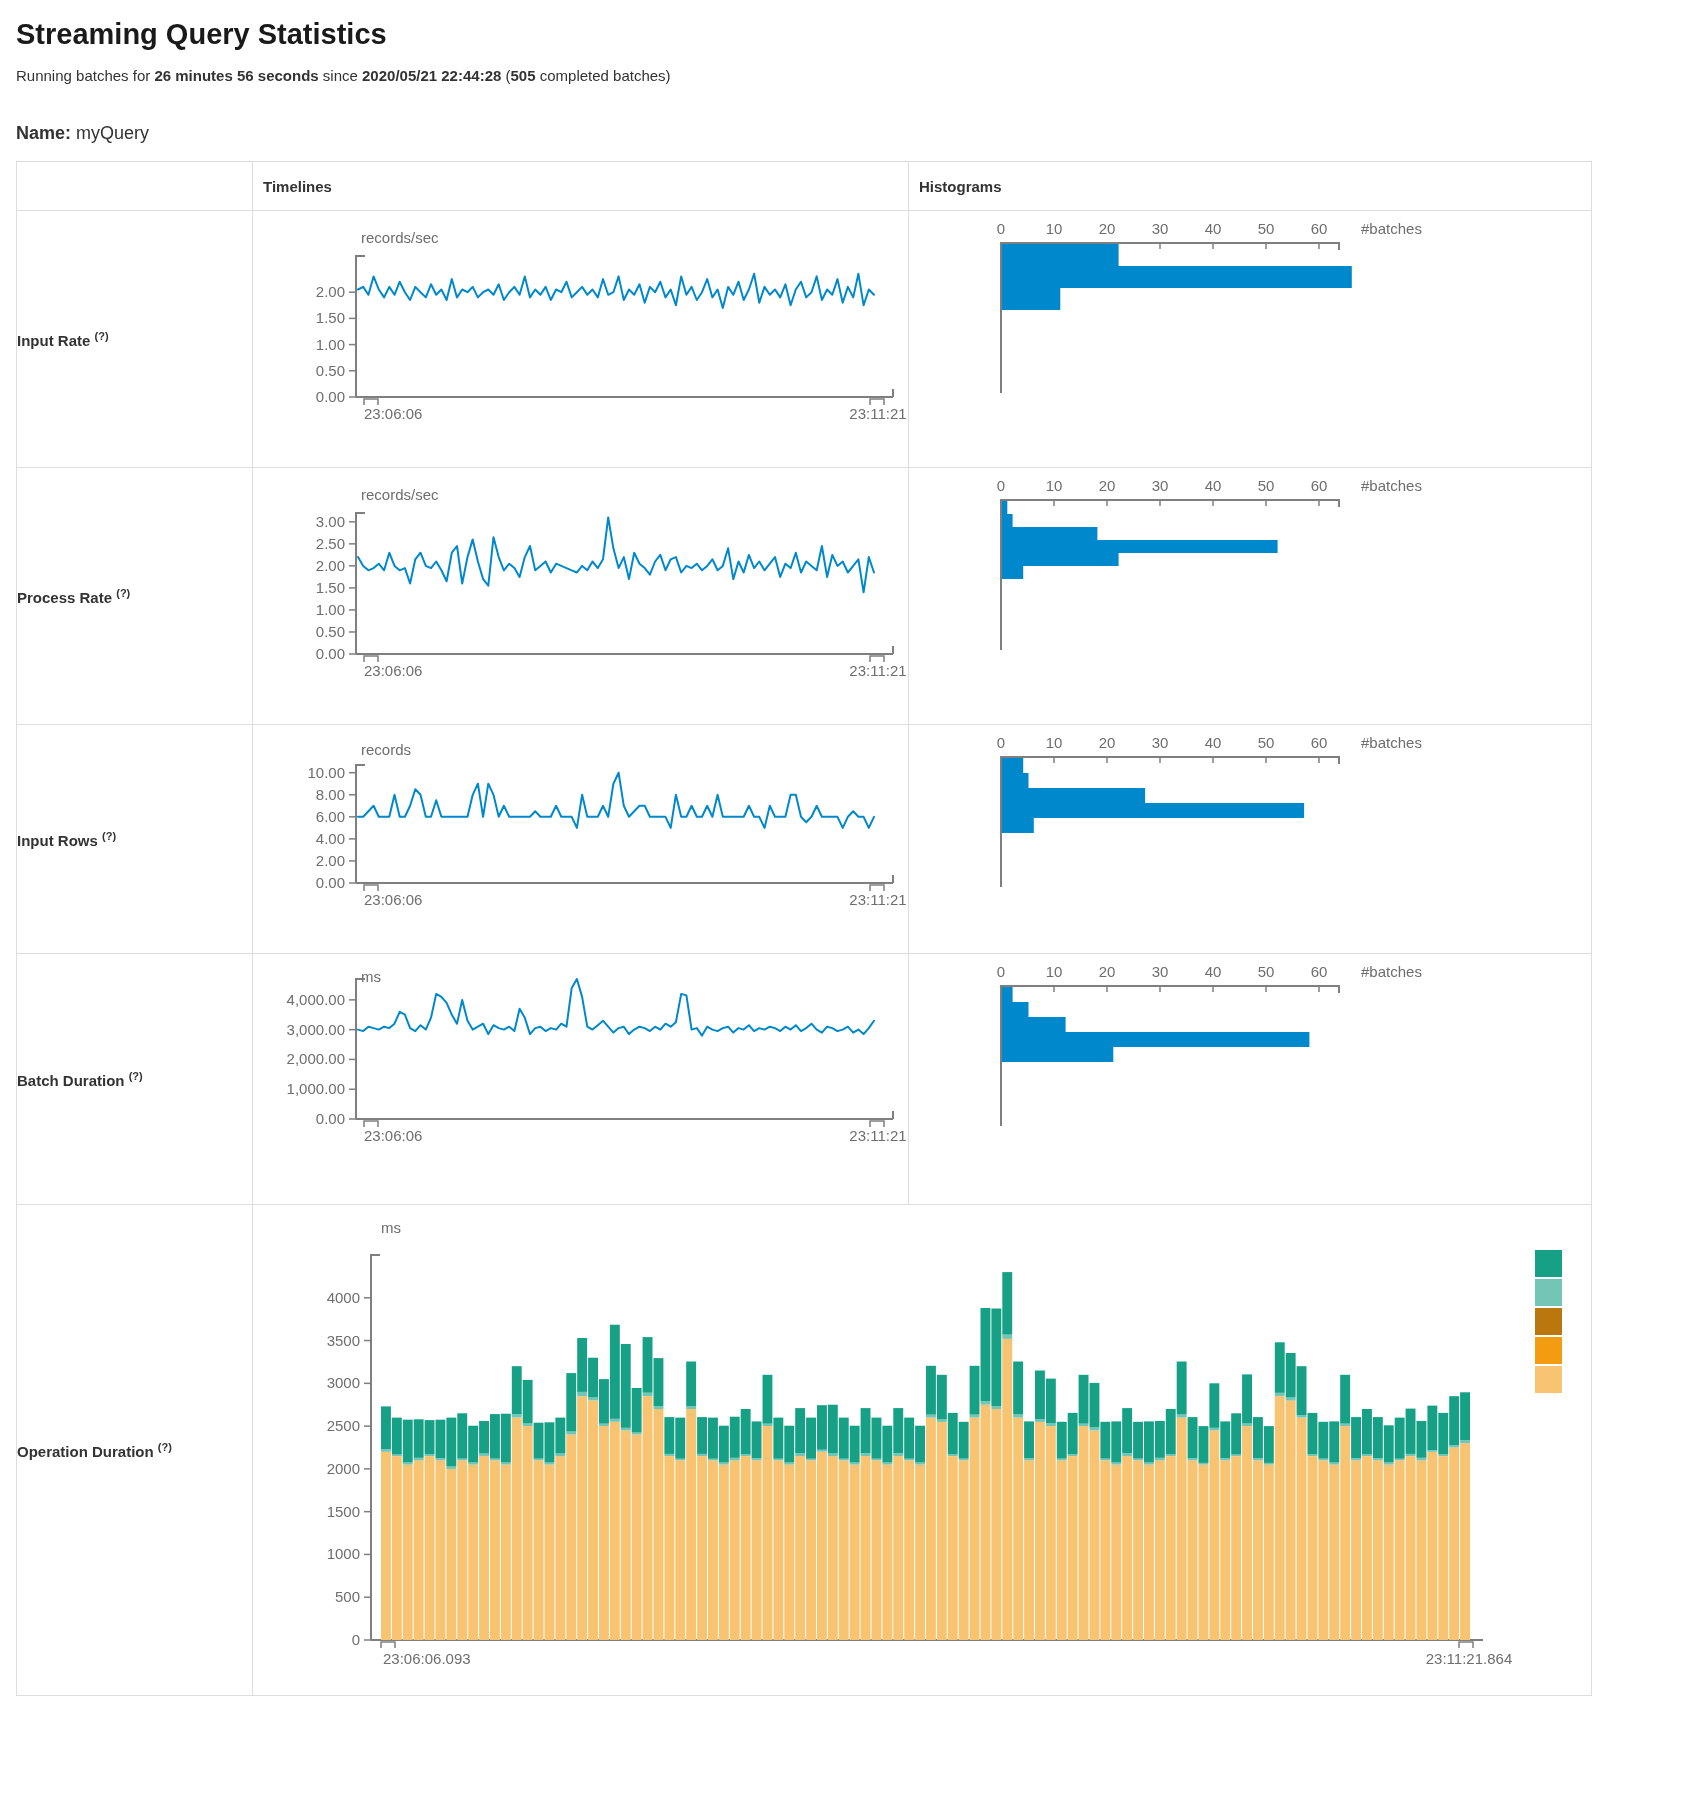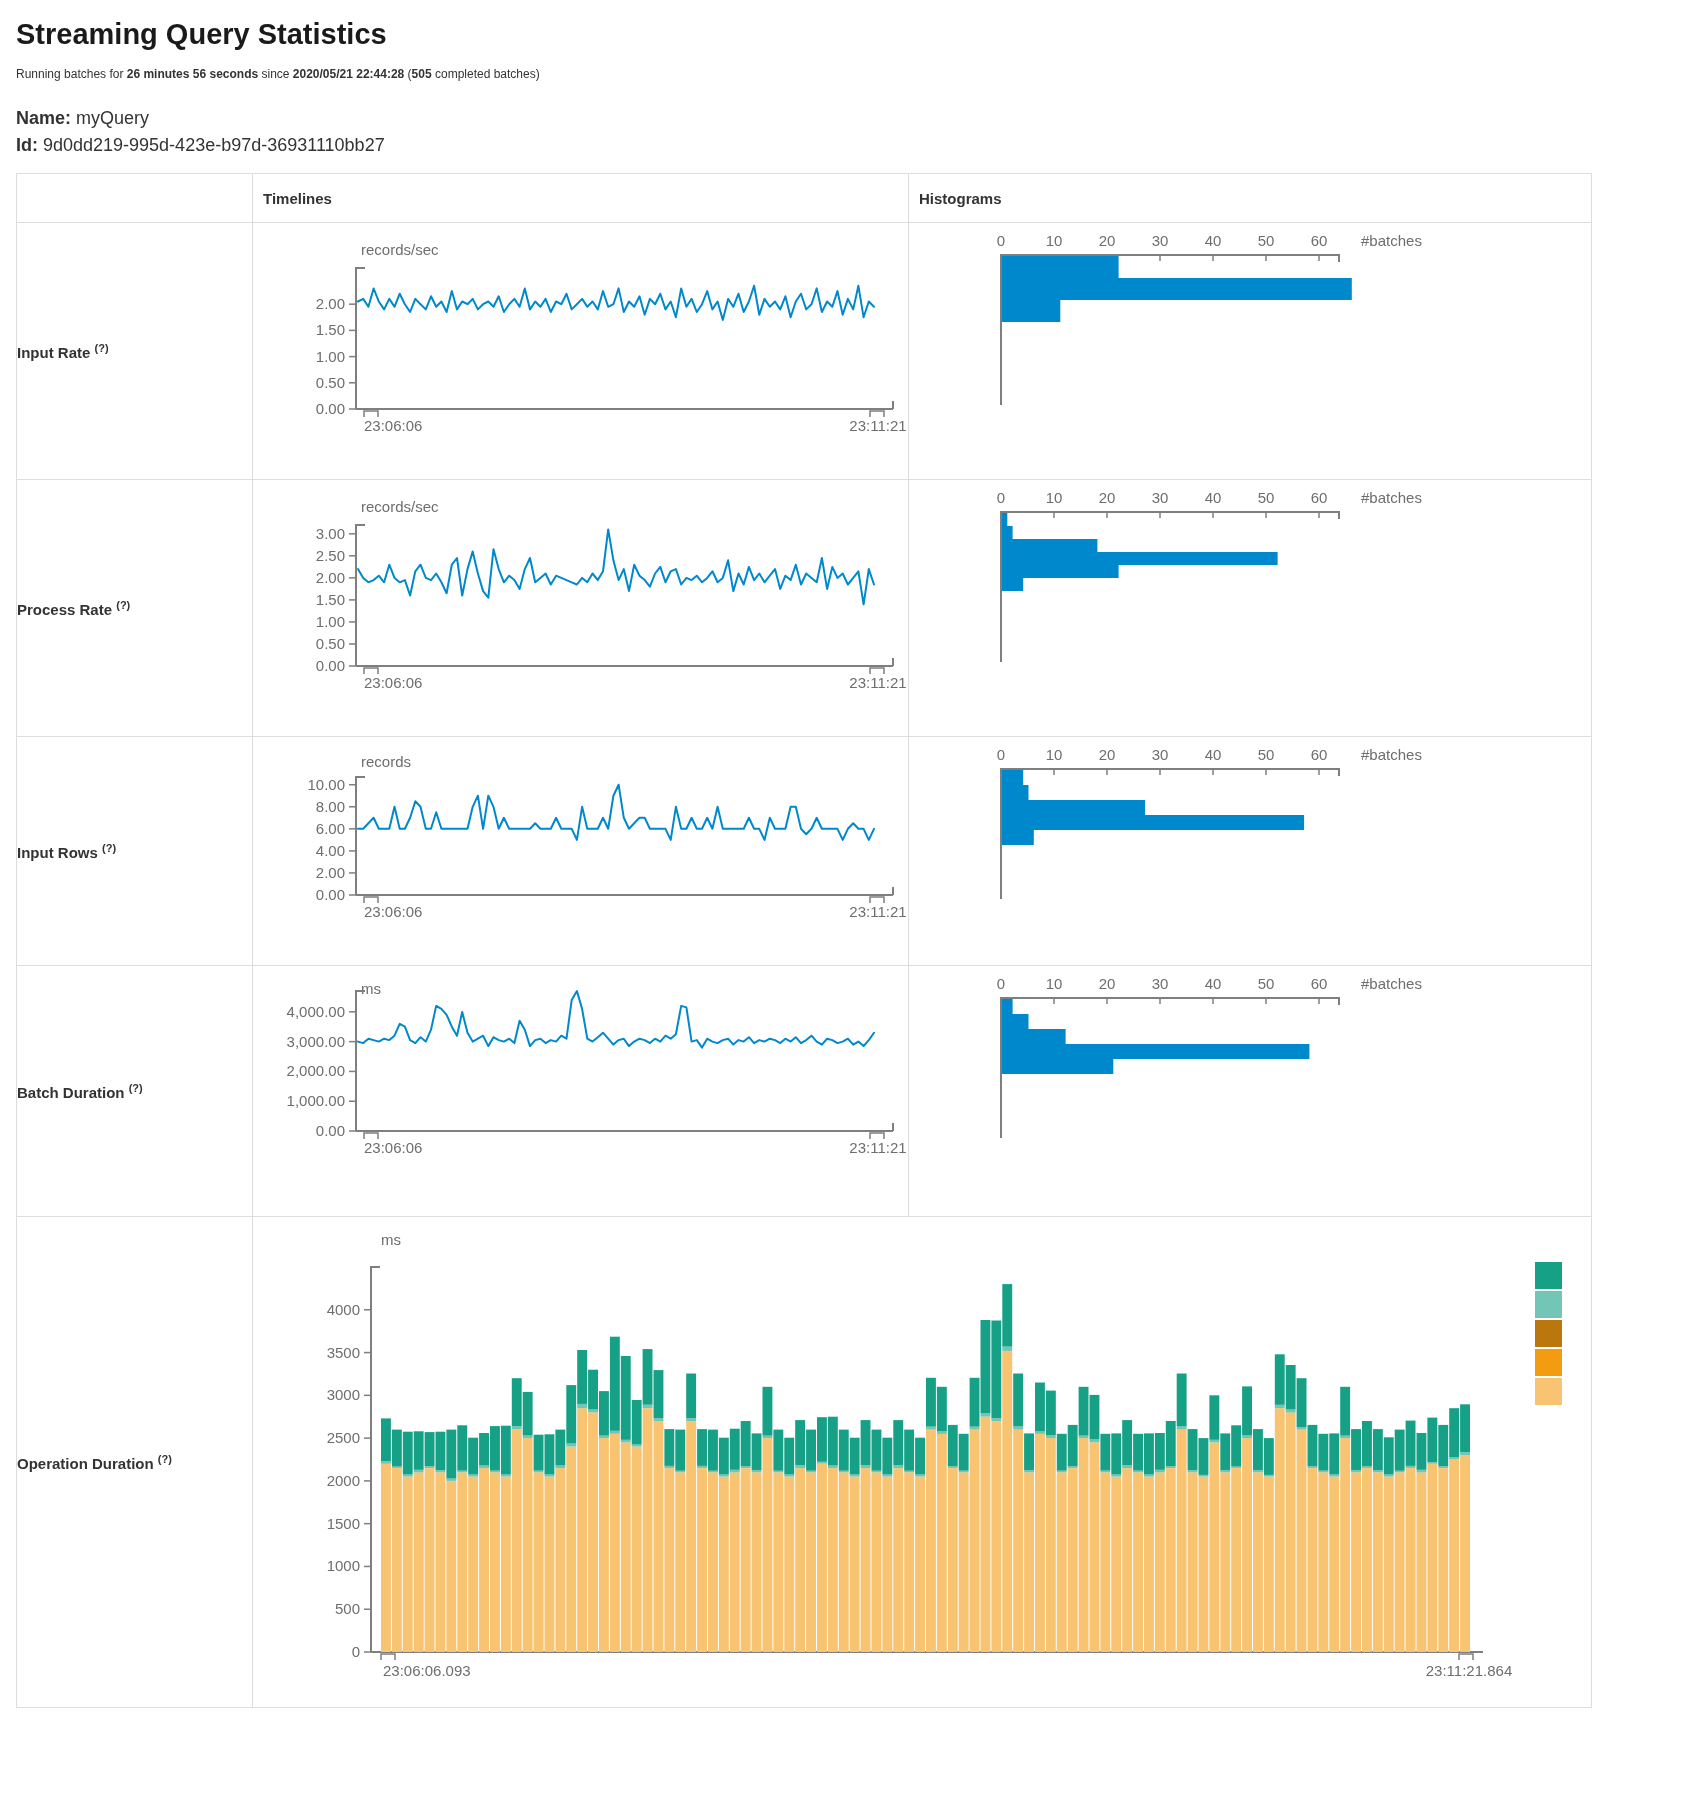--- a/index.html
+++ b/index.html
@@ -3,21 +3,21 @@
 <meta charset="utf-8">
 <style>
   html,body{margin:0;padding:0;background:#ffffff;}
   body{
     width:1693px;min-height:1820px;
     font-family:"Liberation Sans",sans-serif;
     color:#333;
     padding:18px 0 0 16px;box-sizing:border-box;
   }
   h1.page-title{font-size:29px;font-weight:bold;color:#1a1a1a;margin:0 0 16px 0;}
-  .subtitle{font-size:12px;color:#333;margin:0 0 24px 0;}
+  .subtitle{font-size:15px;color:#333;margin:0 0 36px 0;}
   .subtitle b{font-weight:bold;}
   .meta{font-size:18px;line-height:27px;margin:0 0 14px 0;}
   .meta .mlabel{font-weight:bold;margin-right:5px;}
   table.stats{border-collapse:collapse;table-layout:fixed;width:1575px;margin-top:10px;background:#fff;border-radius:6px;}
   table.stats th,table.stats td{border:1px solid #ddd;padding:0;vertical-align:middle;}
   table.stats thead th{height:48px;text-align:left;font-size:15px;font-weight:bold;color:#333;padding-left:10px;}
   td.rowlabel-cell{padding-left:12px;font-size:15px;color:#333;margin-left:8px;}
   .rowlabel{font-weight:bold;}
   sup.help{font-size:11px;font-weight:bold;color:#333;cursor:pointer;}
   td.chart-cell{vertical-align:top;}
@@ -31,21 +31,20 @@
 </style>
 </head>
 <body>
 
 <h1 class="page-title">Streaming Query Statistics</h1>
 
 <p class="subtitle"><span>Running batches for </span><b>26 minutes 56 seconds</b><span> since </span><b>2020/05/21 22:44:28</b><span> (</span><b>505</b><span> completed batches)</span></p>
 
 <div class="meta">
   <div><span class="mlabel">Name:</span><span>myQuery</span></div>
-  <div><span class="mlabel">Id:</span><span>9d0dd219-995d-423e-b97d-36931110bb27</span></div>
 </div>
 
 <table class="stats">
   <colgroup>
       <col style="width:236px">
       <col style="width:656px">
       <col style="width:683px">
     </colgroup>
   <thead>
     <tr>

